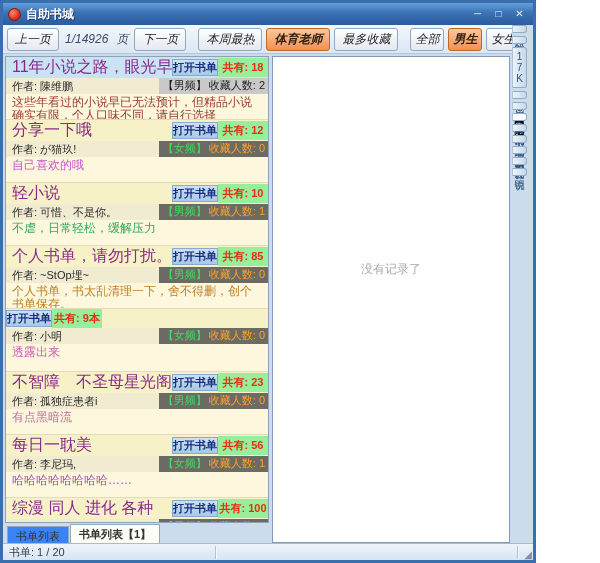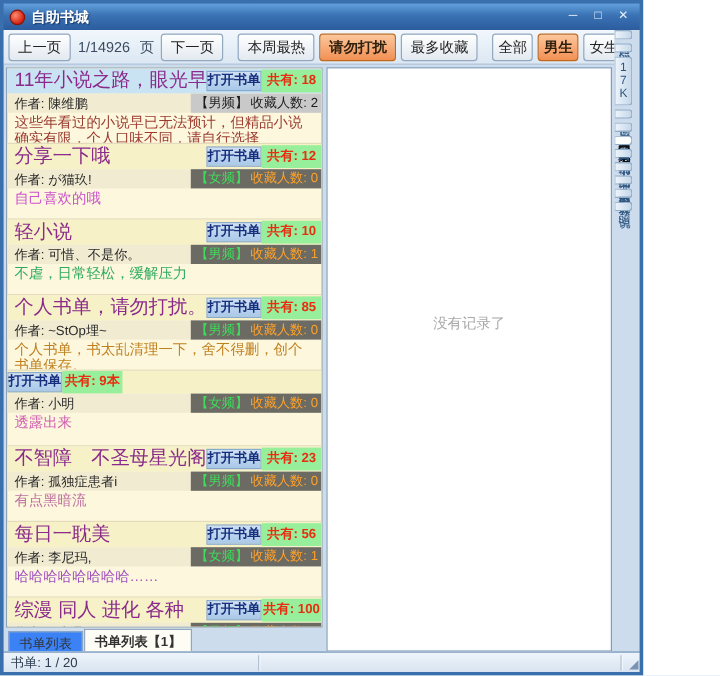--- a/index.html
+++ b/index.html
@@ -8,21 +8,21 @@
   
   .titlebar { height:22px; background:linear-gradient(#62a0dc,#3a72b4 45%,#2b5c9e); display:flex; align-items:center; padding:0 5px; flex:0 0 22px; }
   .appicon { width:13px; height:13px; border-radius:50%; background:radial-gradient(circle at 35% 35%,#ff8a70,#d42410 70%); border:1px solid #8c1408; margin-right:5px; }
   .apptitle { color:#fff; font-size:12px; font-weight:bold; text-shadow:1px 1px 1px #1c3c6c; flex:1; }
   .winbtns { display:flex; gap:4px; }
   .winbtn { width:17px; height:14px; color:#eaf2fc; font-size:10px; line-height:13px; text-align:center; cursor:default; }
   
   .mainrow { flex:1; display:flex; background:#cddcec; overflow:hidden; }
   .leftcol { flex:1; display:flex; flex-direction:column; overflow:hidden; }
   
-  .toolbar { flex:0 0 29px; background:linear-gradient(#f2f7fc,#dbe7f3); border-bottom:1px solid #b4c6da; display:flex; align-items:center; padding:0 4px; gap:4px; white-space:nowrap; }
+  .toolbar { flex:0 0 29px; background:linear-gradient(#f2f7fc,#dbe7f3); border-bottom:1px solid #b4c6da; display:flex; align-items:center; padding:0 4px; gap:4px; white-space:nowrap;font-style:italic; }
   .tbtn { border:1px solid #93a8bf; border-radius:3px; background:linear-gradient(#feffff,#e3e9f0); font-size:12px; color:#222; padding:2px 7px; }
   .tbtn.small { padding:2px 4px; }
   .tbtn.active { background:linear-gradient(#fcc79c,#f29054); border:1px solid #c06a20; font-weight:bold; color:#30210e; }
   .pagetext { font-size:12px; color:#3c4c60; padding:0 2px; }
   .tsep { width:1px; height:18px; background:#b6c6d8; margin:0 2px; }
   .summary { font-size:12px; color:#5c6e80; padding:0 4px; }
   
   .contentrow { flex:1; display:flex; overflow:hidden; padding:2px 2px 0 2px; gap:3px; }
   .listwrap { flex:0 0 264px; display:flex; flex-direction:column; overflow:hidden; }
   .listpanel { flex:1; background:#fcf7dd; border:1px solid #8da2b8; overflow:hidden; }
@@ -78,21 +78,21 @@
   <div class="mainrow">
     <div class="leftcol">
 
       <div class="toolbar">
         <span class="tbtn">上一页</span>
         <span class="pagetext">1/14926</span>
         <span class="pagetext">页</span>
         <span class="tbtn">下一页</span>
         <span class="tsep"></span>
         <span class="tbtn">本周最热</span>
-        <span class="tbtn active">请勿打扰</span>
+        <span class="tbtn active">体育老师</span>
         <span class="tbtn">最多收藏</span>
         <span class="tsep"></span>
         <span class="tbtn small">全部</span>
         <span class="tbtn small active">男生</span>
         <span class="tbtn small">女生</span>
         <span class="summary">
           <span>共有</span>
           <span>298521</span>
           
           

